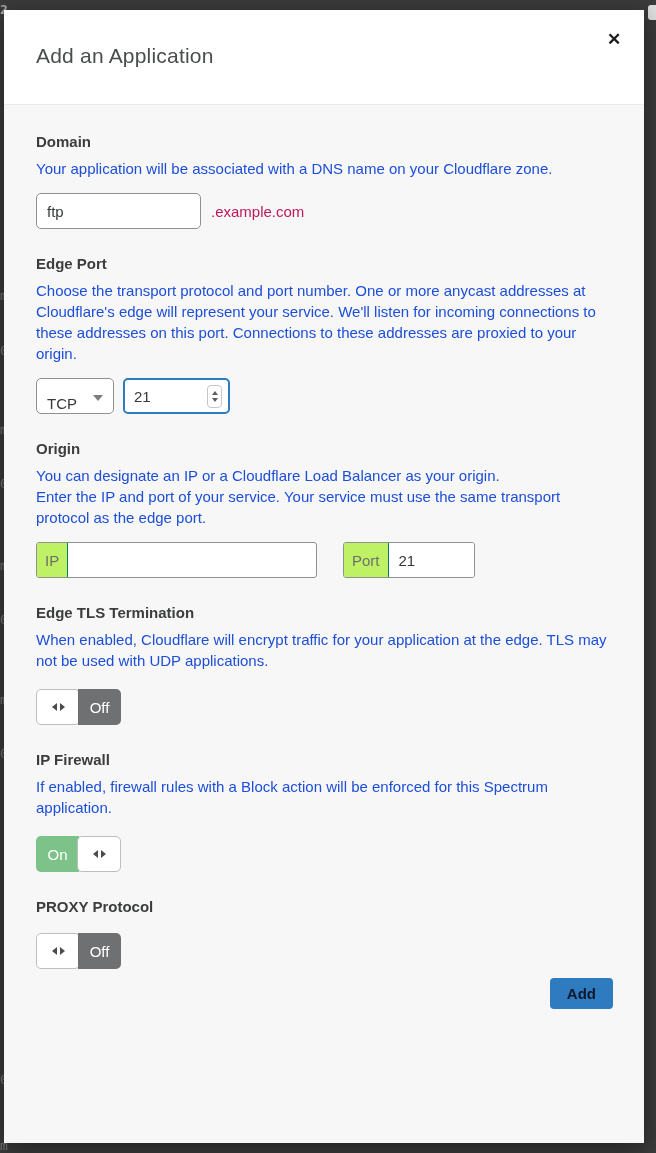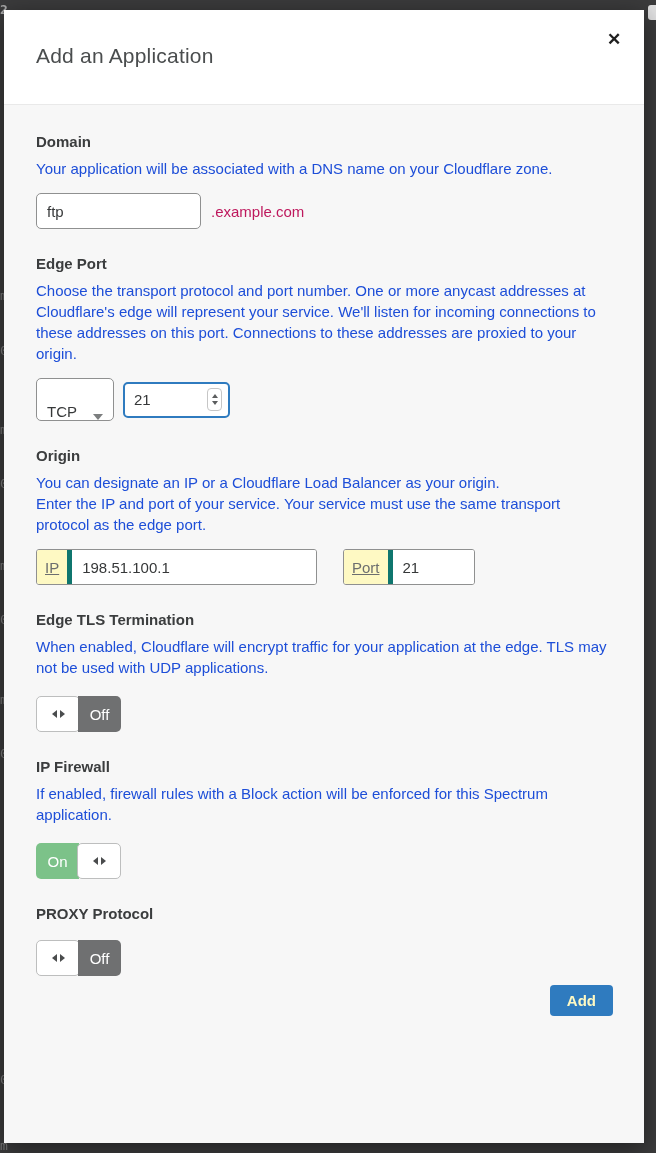--- a/index.html
+++ b/index.html
@@ -93,26 +93,26 @@
     font-size: 15px;
     color: #363839;
     padding: 0 10px;
     outline: none;
   }
   .domain-input { width: 165px; }
   .suffix { margin-left: 10px; color: #be185d; }
 
   
   .select {
-    width: 78px; height: 43px;
+    width: 78px; height: 36px;
     border: 1px solid #8f9090;
     border-radius: 5px;
     background: #fff;
-    display: flex; align-items: flex-end; justify-content: space-between;
-    padding: 0 10px;
+    display: flex; align-items: flex-start; justify-content: space-between;
+    padding: 16px 10px;
     cursor: pointer;
     color: #363839;
   }
   .caret {
     width: 0; height: 0;
     border-left: 5px solid transparent;
     border-right: 5px solid transparent;
     border-top: 6px solid #7c7e7f;
   }
 
@@ -159,27 +159,26 @@
   
   .prefix-group {
     display: flex; align-items: stretch;
     height: 36px;
     border: 1px solid #8f9090;
     border-radius: 3px;
     background: #fff;
     overflow: hidden;
   }
   .prefix-label {
-    background: #fef9c3;
-    border-right: 5px solid #0f766e;
+    background: #bef264;
+    border-right: 1px solid #0f766e;
     color: #6c6e6f;
     display: flex; align-items: center;
     padding: 0 8px;
     flex: 0 0 auto;
-    text-decoration: underline;
   }
   .prefix-group input {
     border: none; outline: none;
     font-family: "Liberation Sans", sans-serif;
     font-size: 15px; color: #363839;
     padding: 0 10px;
     width: 100%;
   }
   .ip-group { width: 281px; margin-right: 26px; }
   .port-group { width: 132px; }
@@ -212,21 +211,21 @@
   .toggle.on  .toggle-state { background: #7cc289; border-radius: 5px 0 0 5px; margin-right: -2px; }
 
   
   .footer-row {
     display: flex; justify-content: flex-end;
     margin-top: 9px;
     padding-right: 0;
   }
   .add-btn {
     background: #2f7bbf;
-    color: #fef9c3;
+    color: #0f172a;
     border: none;
     border-radius: 4px;
     font-family: "Liberation Sans", sans-serif;
     font-size: 15px;
     font-weight: bold;
     padding: 0 17px;
     height: 31px;
     margin-right: -1px;
     cursor: pointer;
   }
@@ -286,21 +285,20 @@
     <div>
       <div class="section-label">Origin</div>
       <div class="desc" style="margin-bottom:0">You can designate an IP or a Cloudflare Load Balancer as your origin.</div>
 
 
       <div class="desc">Enter the IP and port of your service. Your service must use the same transport protocol as the edge port.</div>
 
       <div class="row">
         <div class="prefix-group ip-group">
           <span class="prefix-label">IP</span>
-          <input type="text" value="198.51.100.1" style="">
         </div>
         <div class="prefix-group port-group">
           <span class="prefix-label">Port</span>
           <input type="text" value="21" style="">
         </div>
       </div>
     </div>
 
     <div>
       <div class="section-label">Edge TLS Termination</div>

